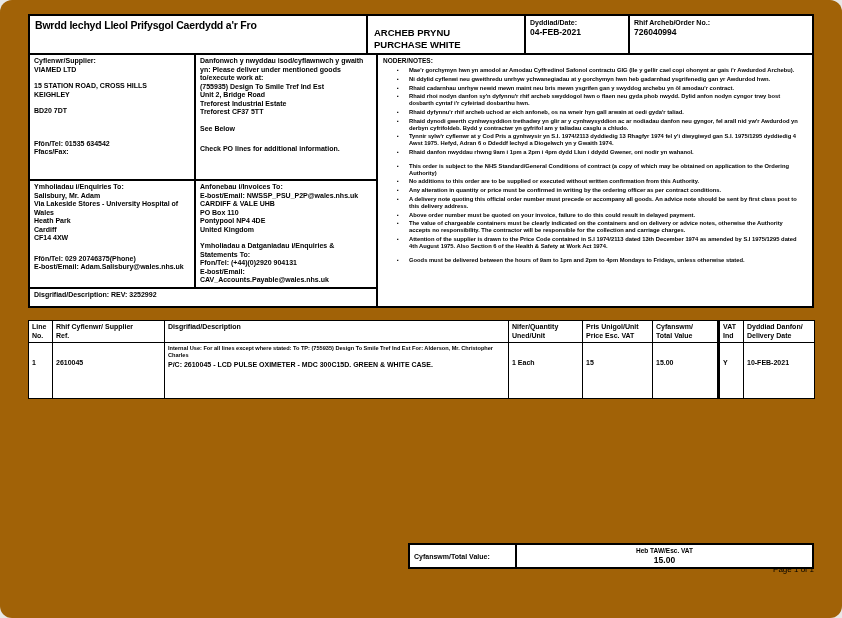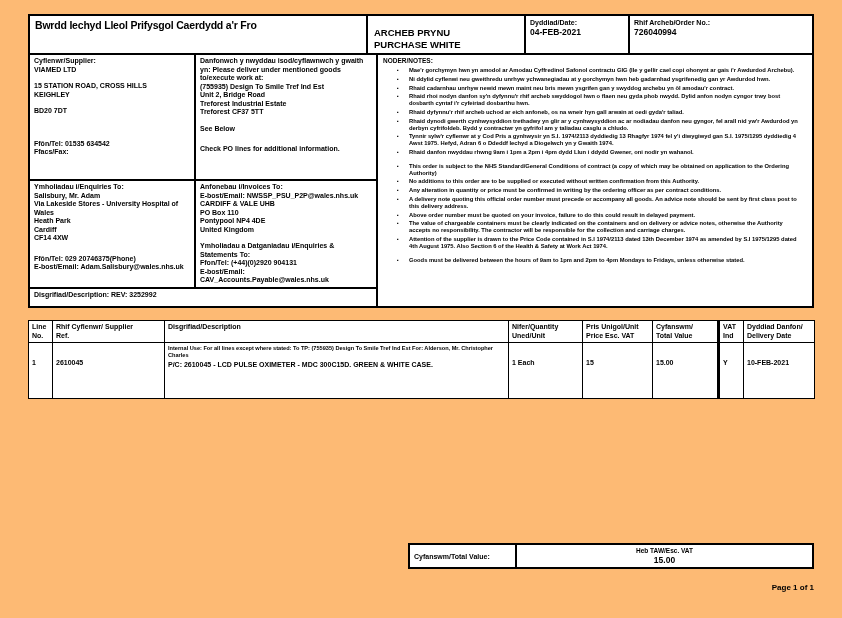--- a/index.html
+++ b/index.html
@@ -1,20 +1,20 @@
 <!DOCTYPE html>
 <html><head>
 <meta charset="utf-8">
 <style>
   * { margin:0; padding:0; box-sizing:border-box; }
   html,body { background:#e8e8e8; }
   .page {
-    position:relative; width:842px; height:618px; background:#fdba74;
+    position:relative; width:842px; height:618px; background:#a16207;
     font-family:"Liberation Sans", sans-serif; color:#000; font-weight:bold;
-    overflow:hidden; margin:0 auto;
+    overflow:hidden; margin:0 auto;border-radius:12px;
   }
   
   .header-row { position:absolute; left:28px; top:14px; width:786px; height:41px; display:flex; border:2px solid #000; background:#fff; }
   .h-org   { width:338px; border-right:2px solid #000; padding:3px 5px; font-size:10.5px; line-height:13px; letter-spacing:-0.2px; }
   .h-title { width:158px; border-right:2px solid #000; padding:11px 6px; font-size:9.5px; line-height:12px; }
   .h-date  { width:104px; border-right:2px solid #000; padding:2px 4px; }
   .h-order { flex:1; padding:2px 4px; }
   .small-label { font-size:7px; line-height:9px; }
   .med-value  { font-size:8.5px; line-height:11px; }
   
@@ -45,21 +45,21 @@
   .internal-use { font-size:5.6px; line-height:6.6px; margin-bottom:3px; }
   .pc-line { font-size:7px; }
   .pad-mid { padding-top:16px !important; }
   
   .totals-row { position:absolute; left:408px; top:543px; width:406px; height:26px; display:flex; border:2px solid #000; background:#fff; }
   .totals-label { width:107px; border-right:2px solid #000; padding:8px 4px 0 4px; font-size:7px; }
   .totals-value { flex:1; text-align:center; padding-top:2px; }
   .totals-vat-label { font-size:6.5px; line-height:8px; }
   .totals-amount { font-size:8.5px; line-height:11px; }
   
-  .page-footer { position:absolute; right:28px; top:583px; font-size:8px; font-weight:bold; }
+  .page-footer { position:absolute; right:28px; top:565px; font-size:8px; font-weight:normal; }
 </style>
 </head>
 <body>
 
 <div class="page">
 
   <div class="header-row">
     <div class="h-org">
       <div>Bwrdd Iechyd Lleol Prifysgol Caerdydd a'r Fro</div>
     </div>

